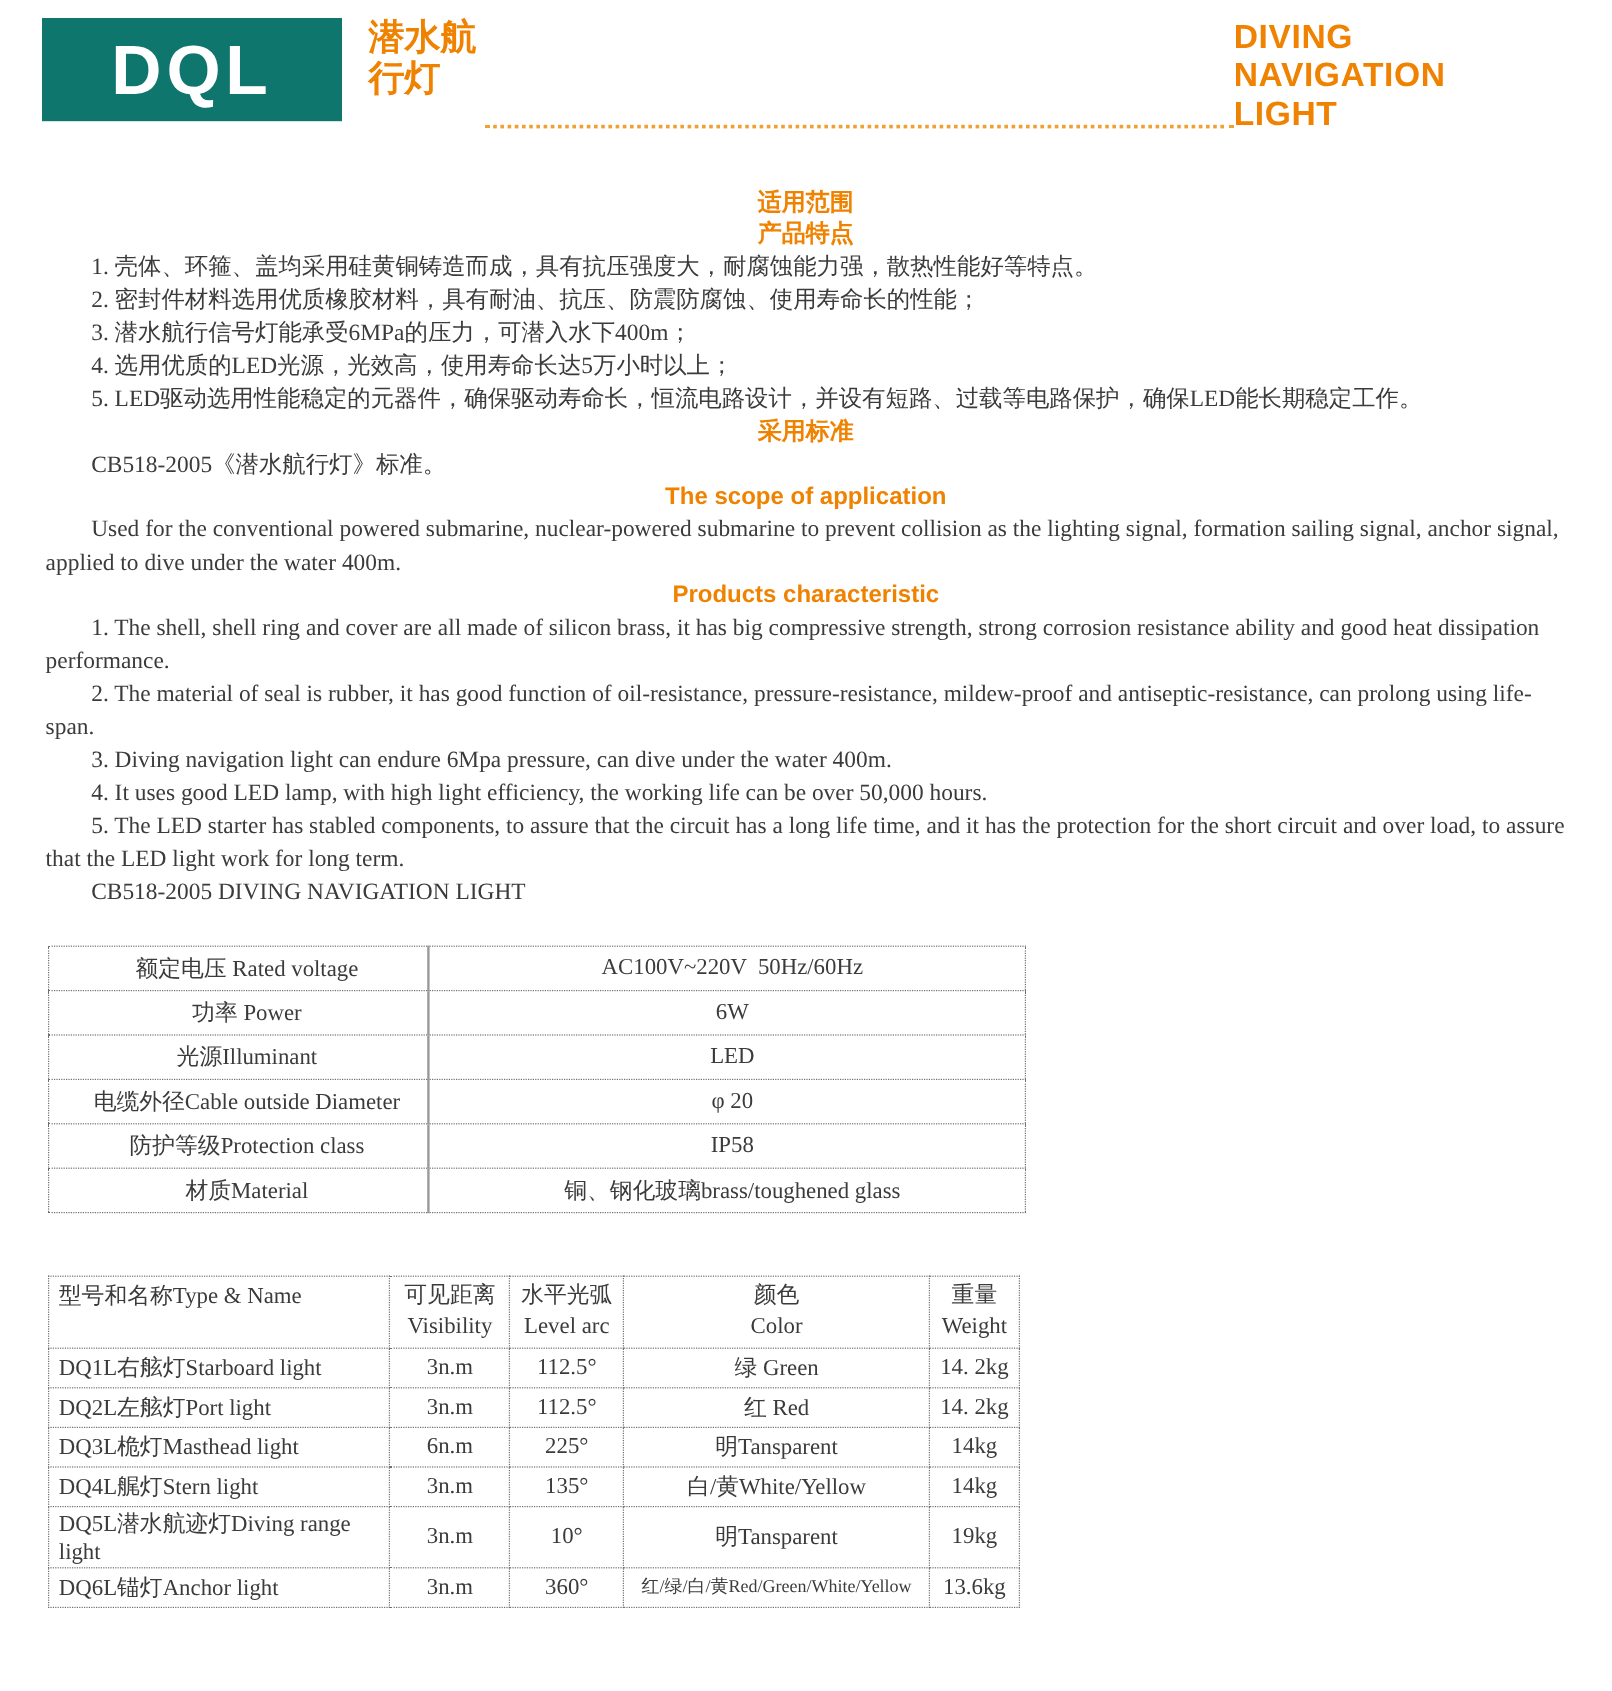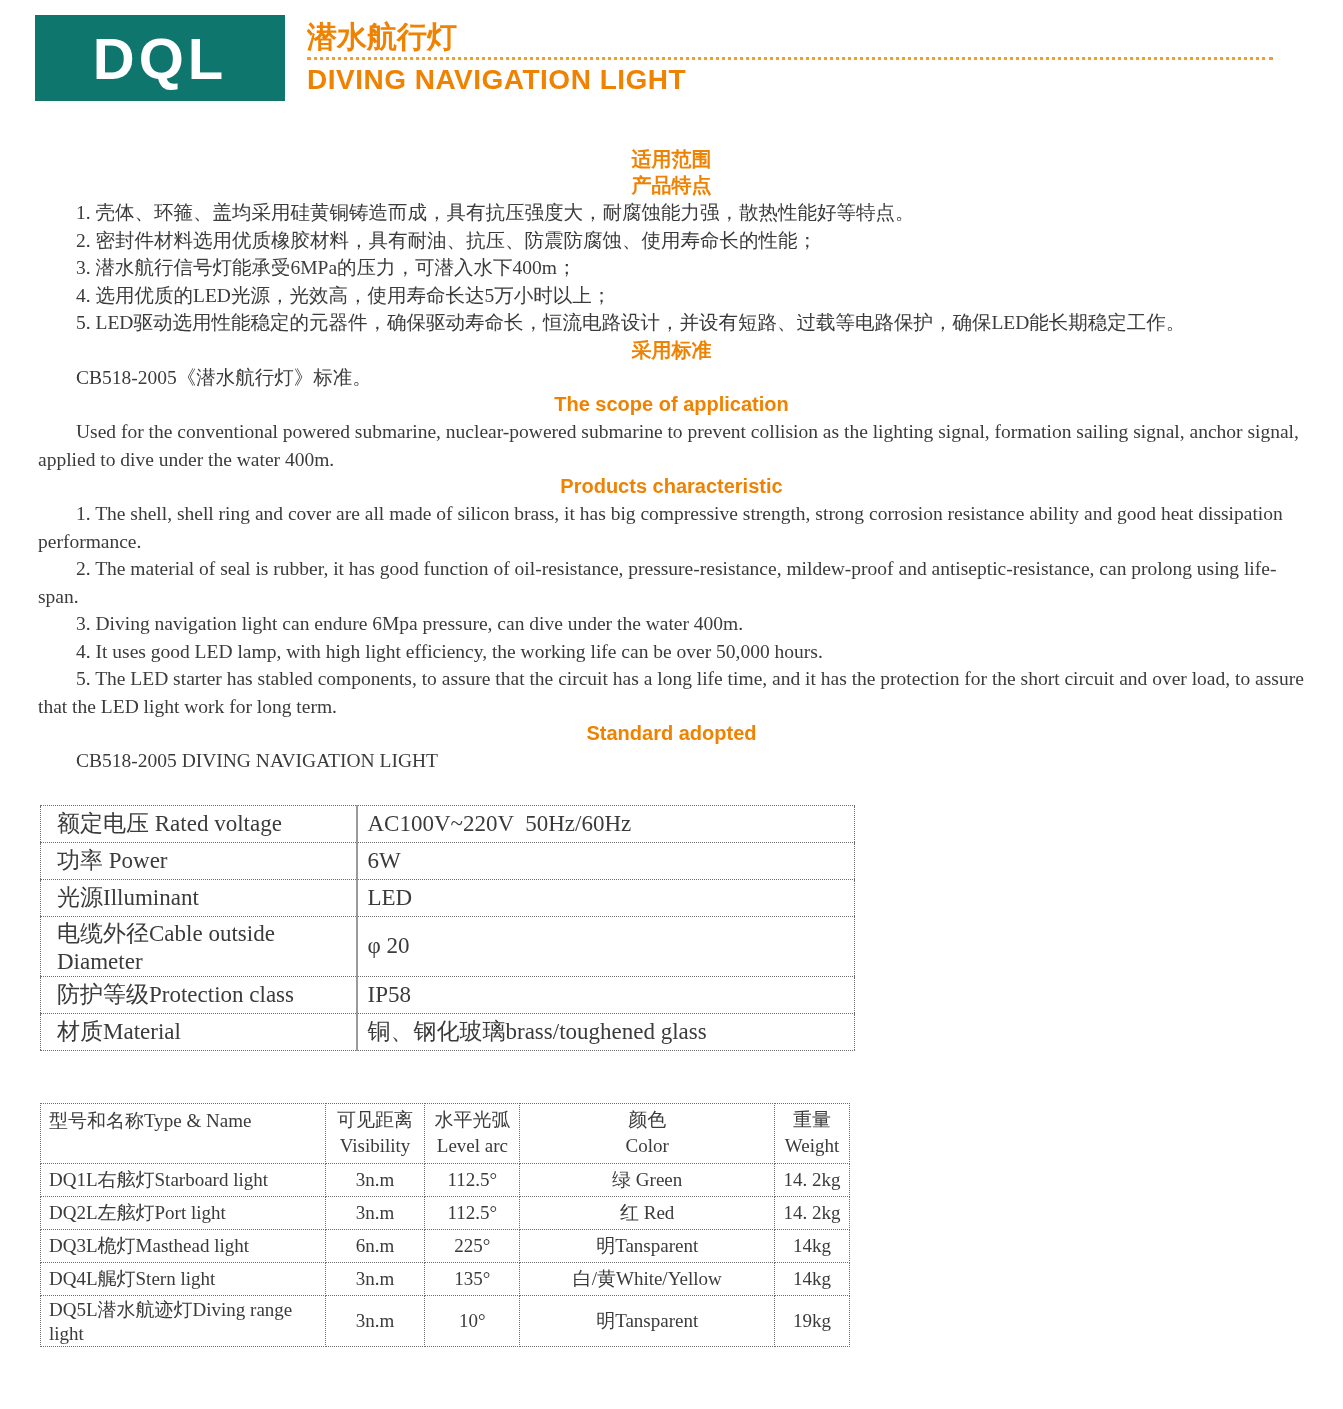--- a/index.html
+++ b/index.html
@@ -9,42 +9,42 @@
     font-family:"Liberation Serif", serif; color:#3b3b3b; overflow:hidden;
   }
   
   .header { display:flex; align-items:stretch; padding:15px 70px 0 35px; gap:22px; }
   .logo-box {
     width:250px; height:86px; background:#0f766e; color:#ffffff;
     display:flex; align-items:center; justify-content:center;
     font-family:"Liberation Sans", sans-serif; font-weight:bold;
     font-size:58px; letter-spacing:4px;
   }
-  .title-block { flex:1; display:flex; flex-direction:column; justify-content:center; }
+  .title-block { flex:1; display:flex; flex-direction:row; justify-content:center; }
   .title-cn {
     font-family:"Liberation Sans", sans-serif; font-weight:bold;
     font-size:30px; color:#ef8200; line-height:34px; margin:0;
   }
   .title-rule { border:0; border-bottom:3px dotted #f0a030; margin:3px 0 4px 0; width:100%; }
   .title-en {
     font-family:"Liberation Sans", sans-serif; font-weight:bold;
     font-size:28px; color:#ef8200; line-height:32px; margin:0; letter-spacing:0.5px;
   }
   
   .doc { margin:46px 38px 0 38px; }
   .sec-h {
     font-family:"Liberation Sans", sans-serif; font-weight:bold;
     font-size:20px; color:#ef8200; margin:1px 0 2px 0; line-height:24px;text-align:center;
   }
   .para { margin:0; font-size:19.5px; line-height:27.5px; text-indent:38px; }
   
   table { border-collapse:collapse; }
   .spec {
     margin:30px 0 0 40px; width:815px;
-    border:1px dotted #6f6f6f; font-size:23px;
+    border:1px dotted #6f6f6f; font-size:19px;text-align:center;
   }
   .spec td { border-top:1px dotted #6f6f6f; border-bottom:1px dotted #6f6f6f; height:37px; }
   .spec td.lbl { width:316px; padding-left:16px; border-right:2px solid #9a9a9a; }
   .spec td.val { padding-left:10px; white-space:pre-wrap; }
   
   .model {
     margin:52px 0 0 40px; width:810px;
     border:1px dotted #6f6f6f; font-size:19px;
   }
   .model th, .model td { border:1px dotted #6f6f6f; }
@@ -92,21 +92,20 @@
     <h2 class="sec-h">The scope of application</h2>
     <p class="para">Used for the conventional powered submarine, nuclear-powered submarine to prevent collision as the lighting signal, formation sailing signal, anchor signal, applied to dive under the water 400m.</p>
 
     <h2 class="sec-h">Products characteristic</h2>
     <p class="para">1. The shell, shell ring and cover are all made of silicon brass, it has big compressive strength, strong corrosion resistance ability and good heat dissipation performance.</p>
     <p class="para">2. The material of seal is rubber, it has good function of oil-resistance, pressure-resistance, mildew-proof and antiseptic-resistance, can prolong using life-span.</p>
     <p class="para">3. Diving navigation light can endure 6Mpa pressure, can dive under the water 400m.</p>
     <p class="para">4. It uses good LED lamp, with high light efficiency, the working life can be over 50,000 hours.</p>
     <p class="para">5. The LED starter has stabled components, to assure that the circuit has a long life time, and it has the protection for the short circuit and over load, to assure that the LED light work for long term.</p>
 
-    <h2 class="sec-h">Standard adopted</h2>
     <p class="para">CB518-2005 DIVING NAVIGATION LIGHT</p>
   </div>
 
   <table class="spec">
     <tbody>
       <tr>
         <td class="lbl">额定电压 Rated voltage</td>
         <td class="val">AC100V~220V  50Hz/60Hz</td>
       </tr>
       <tr>
@@ -185,16 +184,23 @@
         <td class="c4">白/黄White/Yellow</td>
         <td class="c5">14kg</td>
       </tr>
       <tr>
         <td class="name">DQ5L潜水航迹灯Diving range light</td>
         <td class="c2">3n.m</td>
         <td class="c3">10°</td>
         <td class="c4">明Tansparent</td>
         <td class="c5">19kg</td>
       </tr>
+      <tr>
+        <td class="name">DQ6L锚灯Anchor light</td>
+        <td class="c2">3n.m</td>
+        <td class="c3">360°</td>
+        <td class="c4 small">红/绿/白/黄Red/Green/White/Yellow</td>
+        <td class="c5">13.6kg</td>
+      </tr>
     </tbody>
   </table>
 
 </div>
 
 </body></html>

